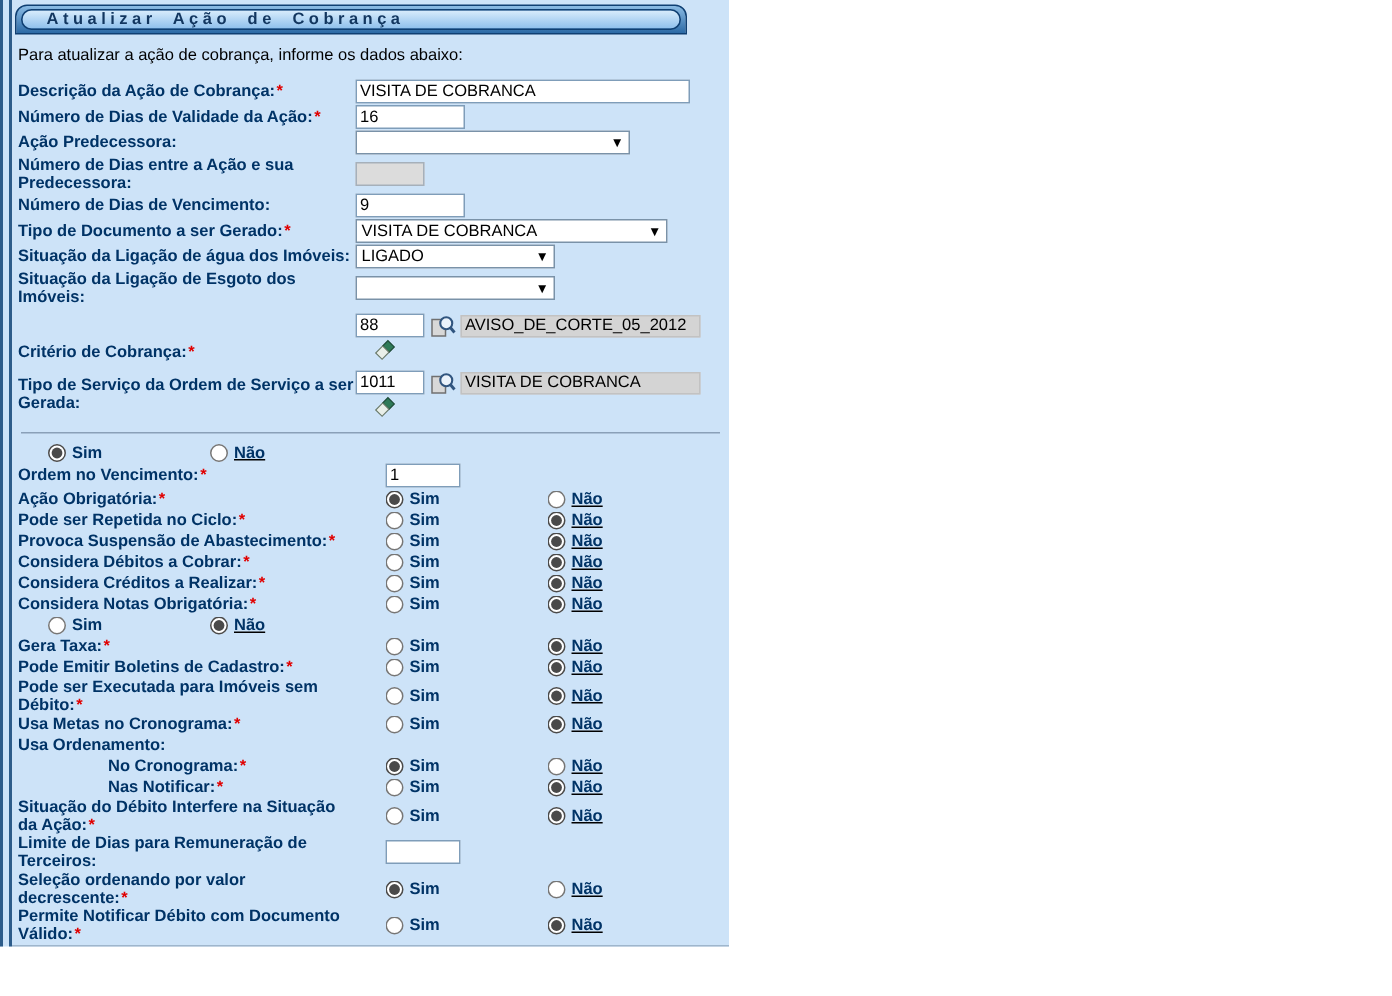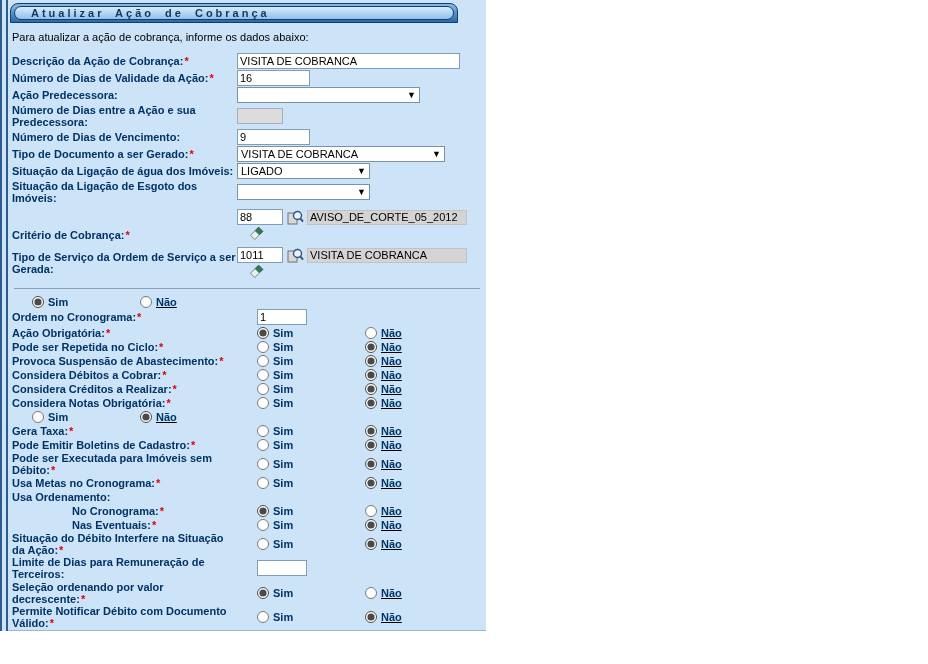--- a/index.html
+++ b/index.html
@@ -209,21 +209,21 @@
             <span class="radio-lab">Sim</span>
           </span>
         <span class="nao-cell">
             <input type="radio" name="g1" style="">
             <span class="radio-lab">Não</span>
           </span>
       </div>
     </div>
 
     <div class="row">
-      <span class="lbl"><span>Ordem no Cronograma:</span><span class="req">*</span></span>
+      <span class="lbl"><span>Ordem no Vencimento:</span><span class="req">*</span></span>
       <div class="ctrl pad20">
           <input type="text" class="w-small" value="1" style="">
         </div>
     </div>
 
     <div class="row tight">
       <span class="lbl"><span>Ação Obrigatória:</span><span class="req">*</span></span>
       <div class="radio-pair">
         <span class="sim-cell">
             <input type="radio" name="g2" checked="" style="">
@@ -387,21 +387,21 @@
             <span class="radio-lab">Sim</span>
           </span>
         <span class="nao-cell">
             <input type="radio" name="g13" style="">
             <span class="radio-lab">Não</span>
           </span>
       </div>
     </div>
 
     <div class="row tight">
-      <span class="lbl indent1"><span>Nas Eventuais:</span><span class="req">*</span></span>
+      <span class="lbl indent1"><span>Nas Notificar:</span><span class="req">*</span></span>
       <div class="radio-pair">
         <span class="sim-cell">
             <input type="radio" name="g14" style="">
             <span class="radio-lab">Sim</span>
           </span>
         <span class="nao-cell">
             <input type="radio" name="g14" checked="" style="">
             <span class="radio-lab">Não</span>
           </span>
       </div>

